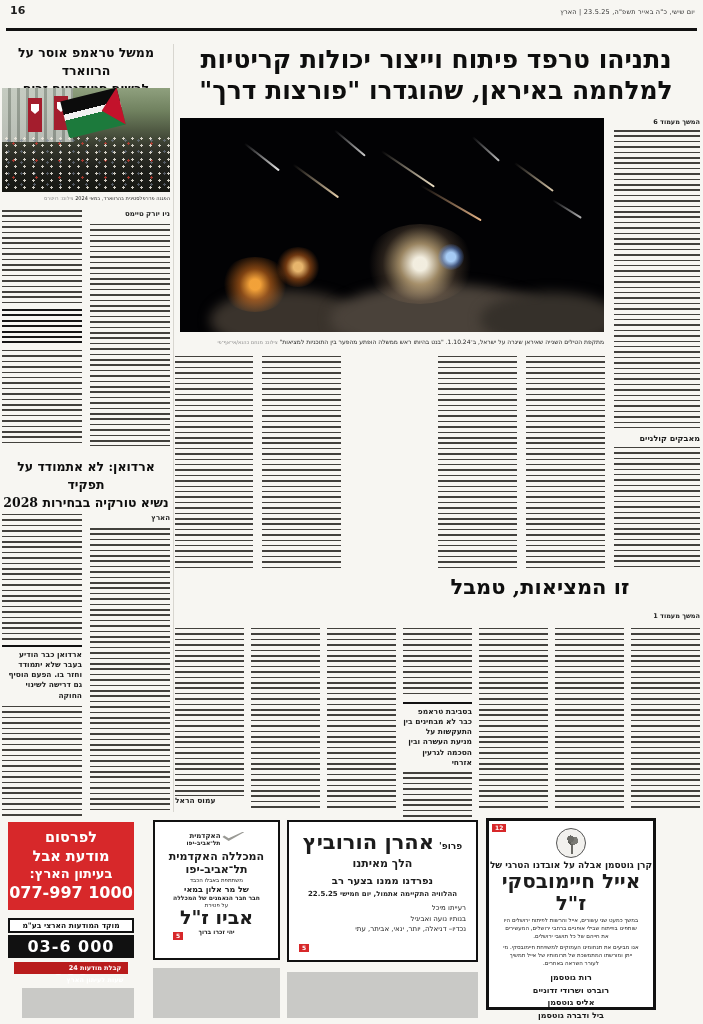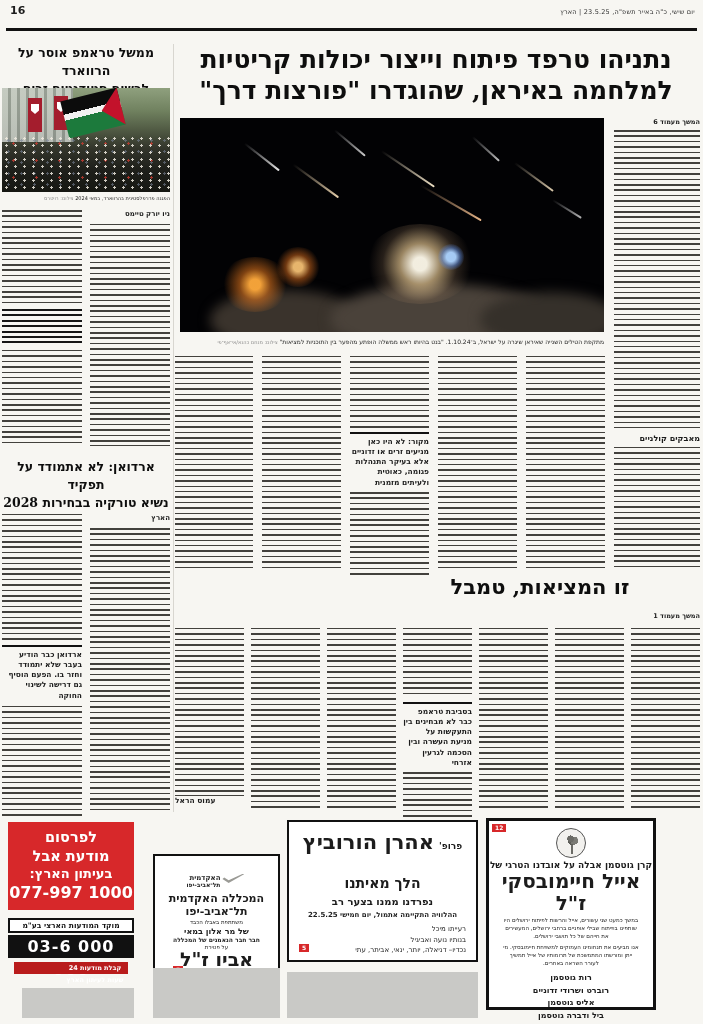--- a/index.html
+++ b/index.html
@@ -149,25 +149,20 @@
     <div class="streak" style="left:370px; top:90px; width:34px; transform:rotate(32deg);
          background:linear-gradient(to left, rgba(255,255,255,.7), transparent);"></div>
   </div>
   <div class="abs caption" style="right:99px; width:424px; top:338px;">
     <span>מתקפת הטילים השנייה שאיראן שיגרה על ישראל, ב־1.10.24. "בנט בהיותו ראש ממשלה הופתע מהפער בין התוכניות למציאות"</span>
     <span class="credit">צילום: מנחם כהנא/אי־אף־פי</span>
   </div>
 
   <div class="abs greek" style="right:98px; width:79px; top:356px; height:212px;"></div>
   <div class="abs greek" style="right:186px; width:79px; top:356px; height:212px;"></div>
-  <div class="abs" style="right:274px; width:79px; top:356px; height:212px;">
-    <div class="greek" style="height:72px;"></div>
-    <div class="pullquote" style="margin:4px 0;">מקור: לא היו כאן מניעים זרים או זדוניים אלא בעיקר התנהלות פגומה, כאוטית ולעיתים מזמנית</div>
-    <div class="greek" style="height:84px;"></div>
-  </div>
   <div class="abs greek" style="right:362px; width:79px; top:356px; height:212px;"></div>
   <div class="abs greek" style="right:450px; width:78px; top:356px; height:212px;"></div>
 
   <div class="abs hl-med" style="right:533px; width:168px; top:44px;">
     <div>ממשל טראמפ אוסר על הרווארד</div>
     <div>לרשום סטודנטים זרים ללימודים</div>
   </div>
   <div class="abs photo photo-harvard" style="right:533px; width:168px; top:88px; height:104px;">
     <div class="bldg"></div>
     <div class="banner" style="left:26px; top:10px;"></div>
@@ -222,21 +217,21 @@
     <div class="l">מודעת אבל</div>
     <div class="l" style="font-size:13px;">בעיתון הארץ:</div>
     <div class="phone">077-997 1000</div>
   </div>
 
   <div class="abs hotline-title" style="left:8px; width:126px; top:918px; height:15px;">מוקד המודעות הארצי בע"מ</div>
   <div class="abs hotline-phone" style="left:8px; width:126px; top:935px; height:23px;">03-6 000 000</div>
   <div class="abs hotline-sub" style="left:14px; width:114px; top:962px; height:12px;">קבלת מודעות 24 שעות לעיתון הארץ</div>
   <div class="abs placeholder" style="left:22px; width:112px; top:988px; height:30px;"></div>
 
-  <div class="abs notice" style="left:153px; width:127px; top:820px; height:140px; padding-top:16px;margin-top:34px;">
+  <div class="abs notice" style="left:153px; width:127px; top:820px; height:140px; padding-top:8px;">
     <div style="line-height:1.05;">
       <span class="logo-swoosh"></span><span style="display:inline-block; vertical-align:middle; text-align:right;">
         <span style="display:block; font-size:7px; font-weight:bold;">האקדמית</span>
         <span style="display:block; font-size:6px; font-weight:bold;">תל־אביב-יפו</span>
       </span>
     </div>
     <div style="font-size:11px; font-weight:bold; margin-top:2px;">המכללה האקדמית תל־אביב-יפו</div>
     <div style="font-size:5.5px; margin-top:1px;">משתתפת באבלו הכבד</div>
     <div style="font-size:8px; font-weight:bold; margin-top:2px;">של מר אלון במאי</div>
     <div style="font-size:6px; font-weight:bold;">חבר חבר הנאמנים של המכללה</div>
@@ -245,21 +240,21 @@
     <div style="font-size:6px; font-weight:bold;">יהי זכרו ברוך</div>
     <span class="ad-tag" style="left:18px; bottom:18px;">5</span>
   </div>
   <div class="abs placeholder" style="left:153px; width:127px; top:968px; height:50px;"></div>
 
   <div class="abs notice" style="left:287px; width:191px; top:820px; height:142px; padding-top:8px;">
     <div>
       <span style="font-size:9px; font-weight:bold;">פרופ'</span>
       <span style="font-size:21px; font-weight:bold;">אהרן הורוביץ</span>
     </div>
-    <div style="font-size:14px; font-weight:bold; margin-top:21px;">הלך מאיתנו</div>
+    <div style="font-size:11px; font-weight:bold; margin-top:3px;">הלך מאיתנו</div>
     <div style="font-size:10px; font-weight:bold; margin-top:5px;">נפרדנו ממנו בצער רב</div>
     <div style="font-size:7px; font-weight:bold; margin-top:4px;">ההלוויה התקיימה אתמול, יום חמישי 22.5.25</div>
     <div style="font-size:7px; text-align:right; padding-right:10px; margin-top:5px; line-height:1.5;">
       <div>רעייתו מיכל</div>
       <div>בנותיו נועה ואביגיל</div>
       <div>נכדיו– דניאלה, יותר, ינאי, אביתר, עתי</div>
     </div>
     <span class="ad-tag" style="left:10px; bottom:8px;">5</span>
   </div>
   <div class="abs placeholder" style="left:287px; width:191px; top:972px; height:46px;"></div>

